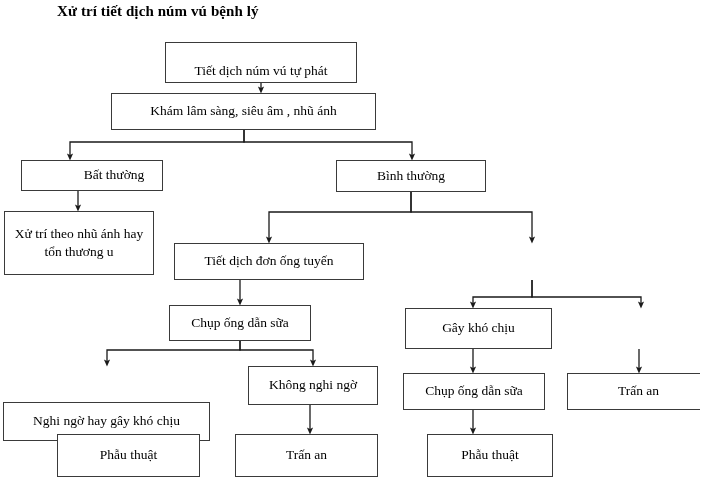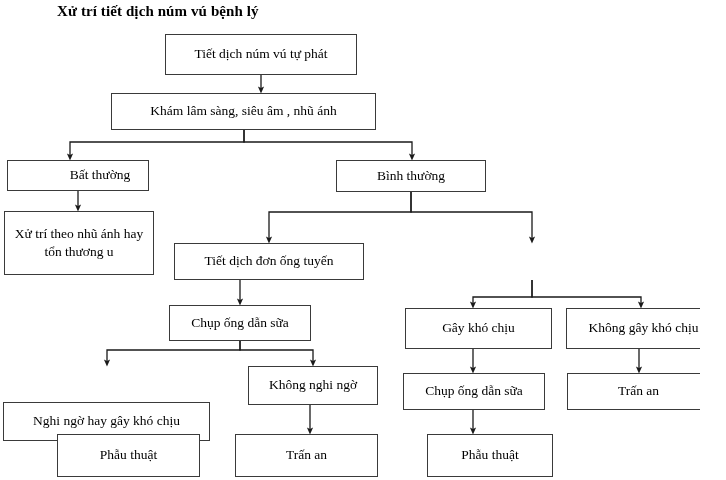--- a/index.html
+++ b/index.html
@@ -89,29 +89,29 @@
       <path d="M639,349 L639,370"></path>
 
       <path d="M107,405 L107,431"></path>
 
       <path d="M310,405 L310,431"></path>
 
       <path d="M473,410 L473,431"></path>
     </g>
   </svg>
 
-  <div class="node" style="left:165px; top:34px; width:192px; height:41px;">
+  <div class="node" style="left:165px; top:42px; width:192px; height:41px;align-items:flex-end;">
     <span>Tiết dịch núm vú tự phát</span>
   </div>
 
   <div class="node" style="left:111px; top:93px; width:265px; height:37px;">
     <span>Khám lâm sàng, siêu âm , nhũ ánh</span>
   </div>
 
-  <div class="node" style="left:7px; top:160px; width:142px; height:31px;padding-left:48px;">
+  <div class="node" style="left:21px; top:160px; width:142px; height:31px;padding-left:48px;">
     <span>Bất thường</span>
   </div>
 
   <div class="node two-line" style="left:4px; top:211px; width:150px; height:64px;">
     <span>Xử trí theo nhũ ánh hay tổn thương u</span>
   </div>
 
   <div class="node" style="left:336px; top:160px; width:150px; height:32px;">
     <span>Bình thường</span>
   </div>
@@ -122,23 +122,20 @@
 
 
   <div class="node" style="left:169px; top:305px; width:142px; height:36px;">
     <span>Chụp ống dẫn sữa</span>
   </div>
 
   <div class="node" style="left:405px; top:308px; width:147px; height:41px;">
     <span>Gây khó chịu</span>
   </div>
 
-  <div class="node" style="left:566px; top:308px; width:155px; height:41px;">
-    <span>Không gây khó chịu</span>
-  </div>
 
   <div class="node" style="left:3px; top:366px; width:207px; height:39px;margin-top:36px;">
     <span>Nghi ngờ hay gây khó chịu</span>
   </div>
 
   <div class="node" style="left:248px; top:366px; width:130px; height:39px;">
     <span>Không nghi ngờ</span>
   </div>
 
   <div class="node" style="left:403px; top:373px; width:142px; height:37px;">

